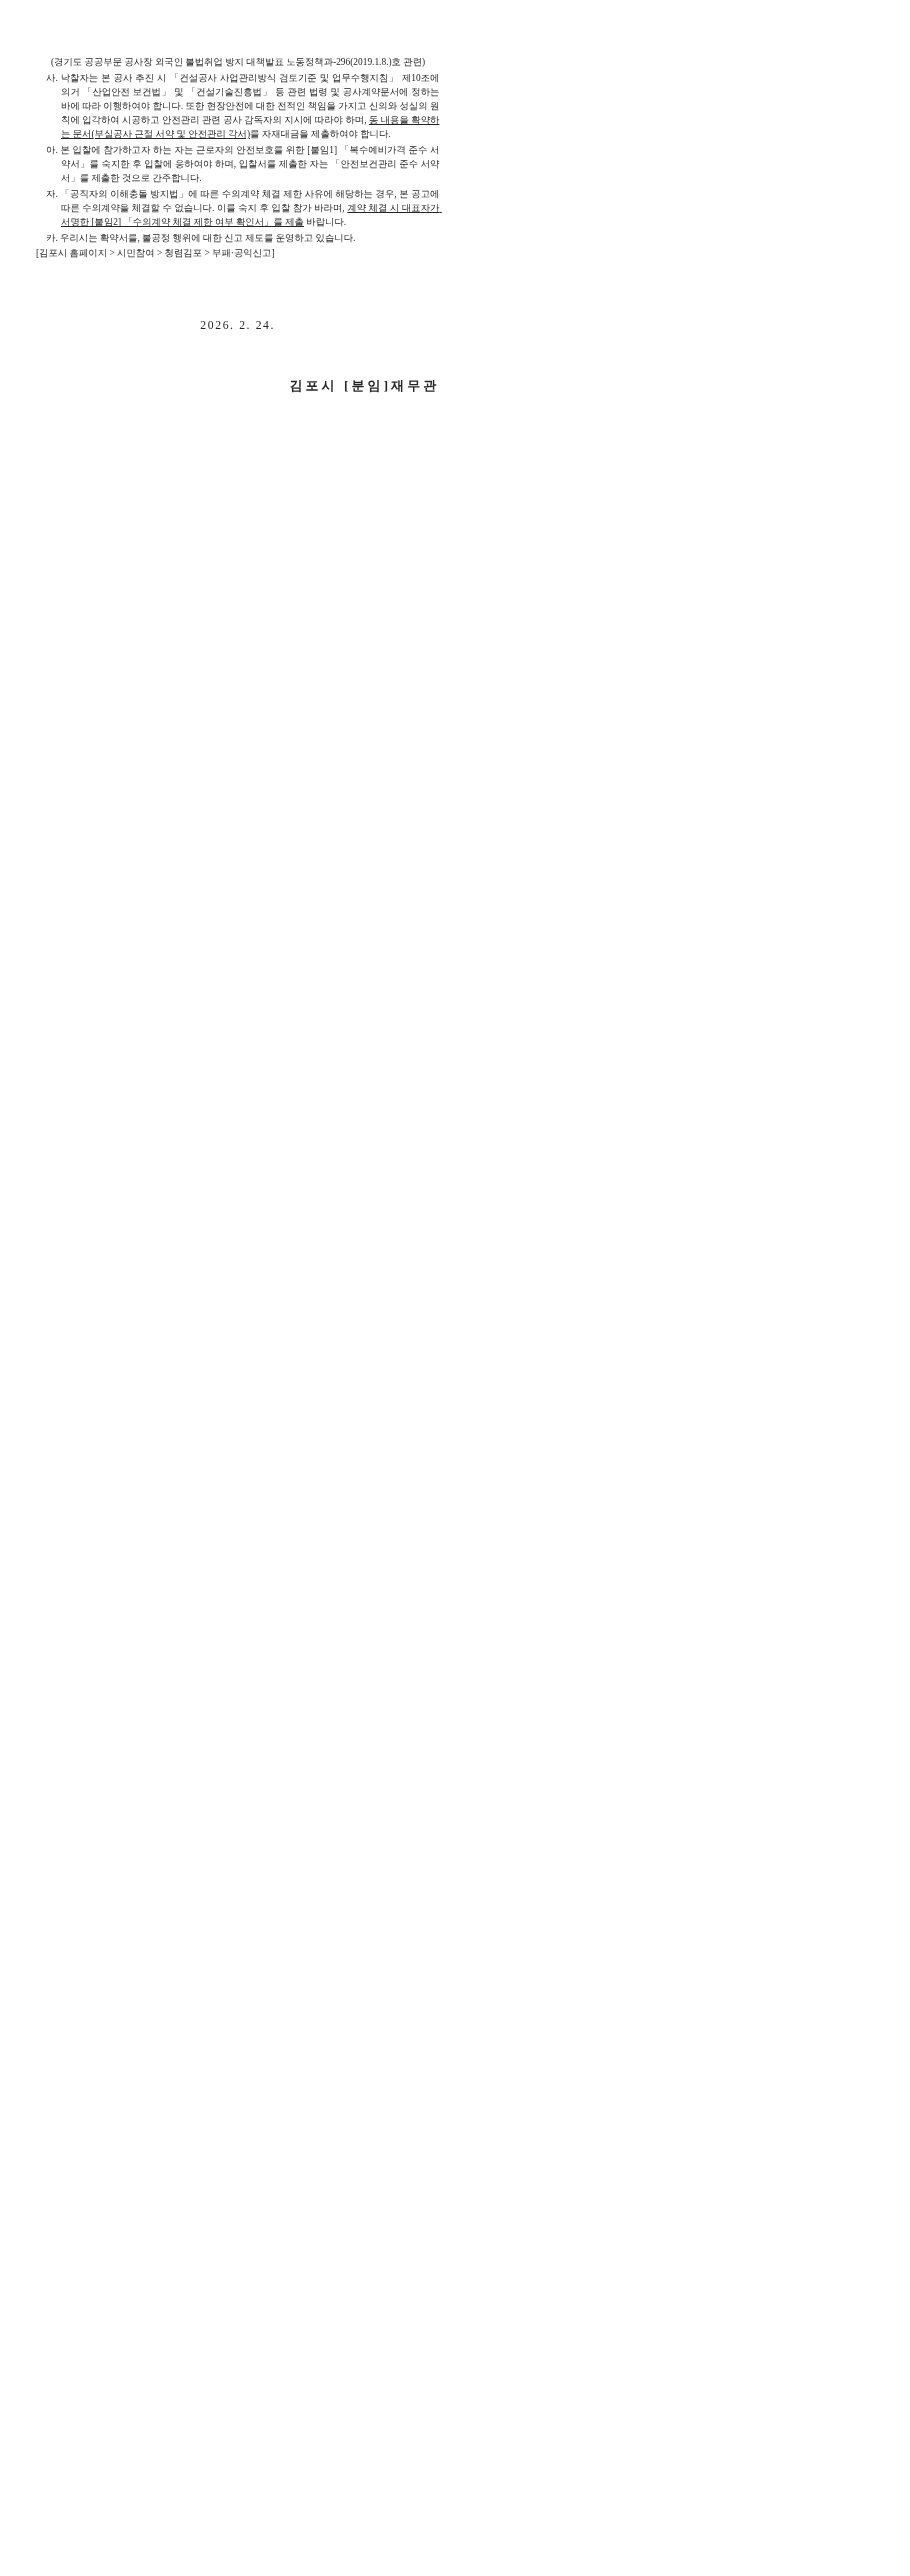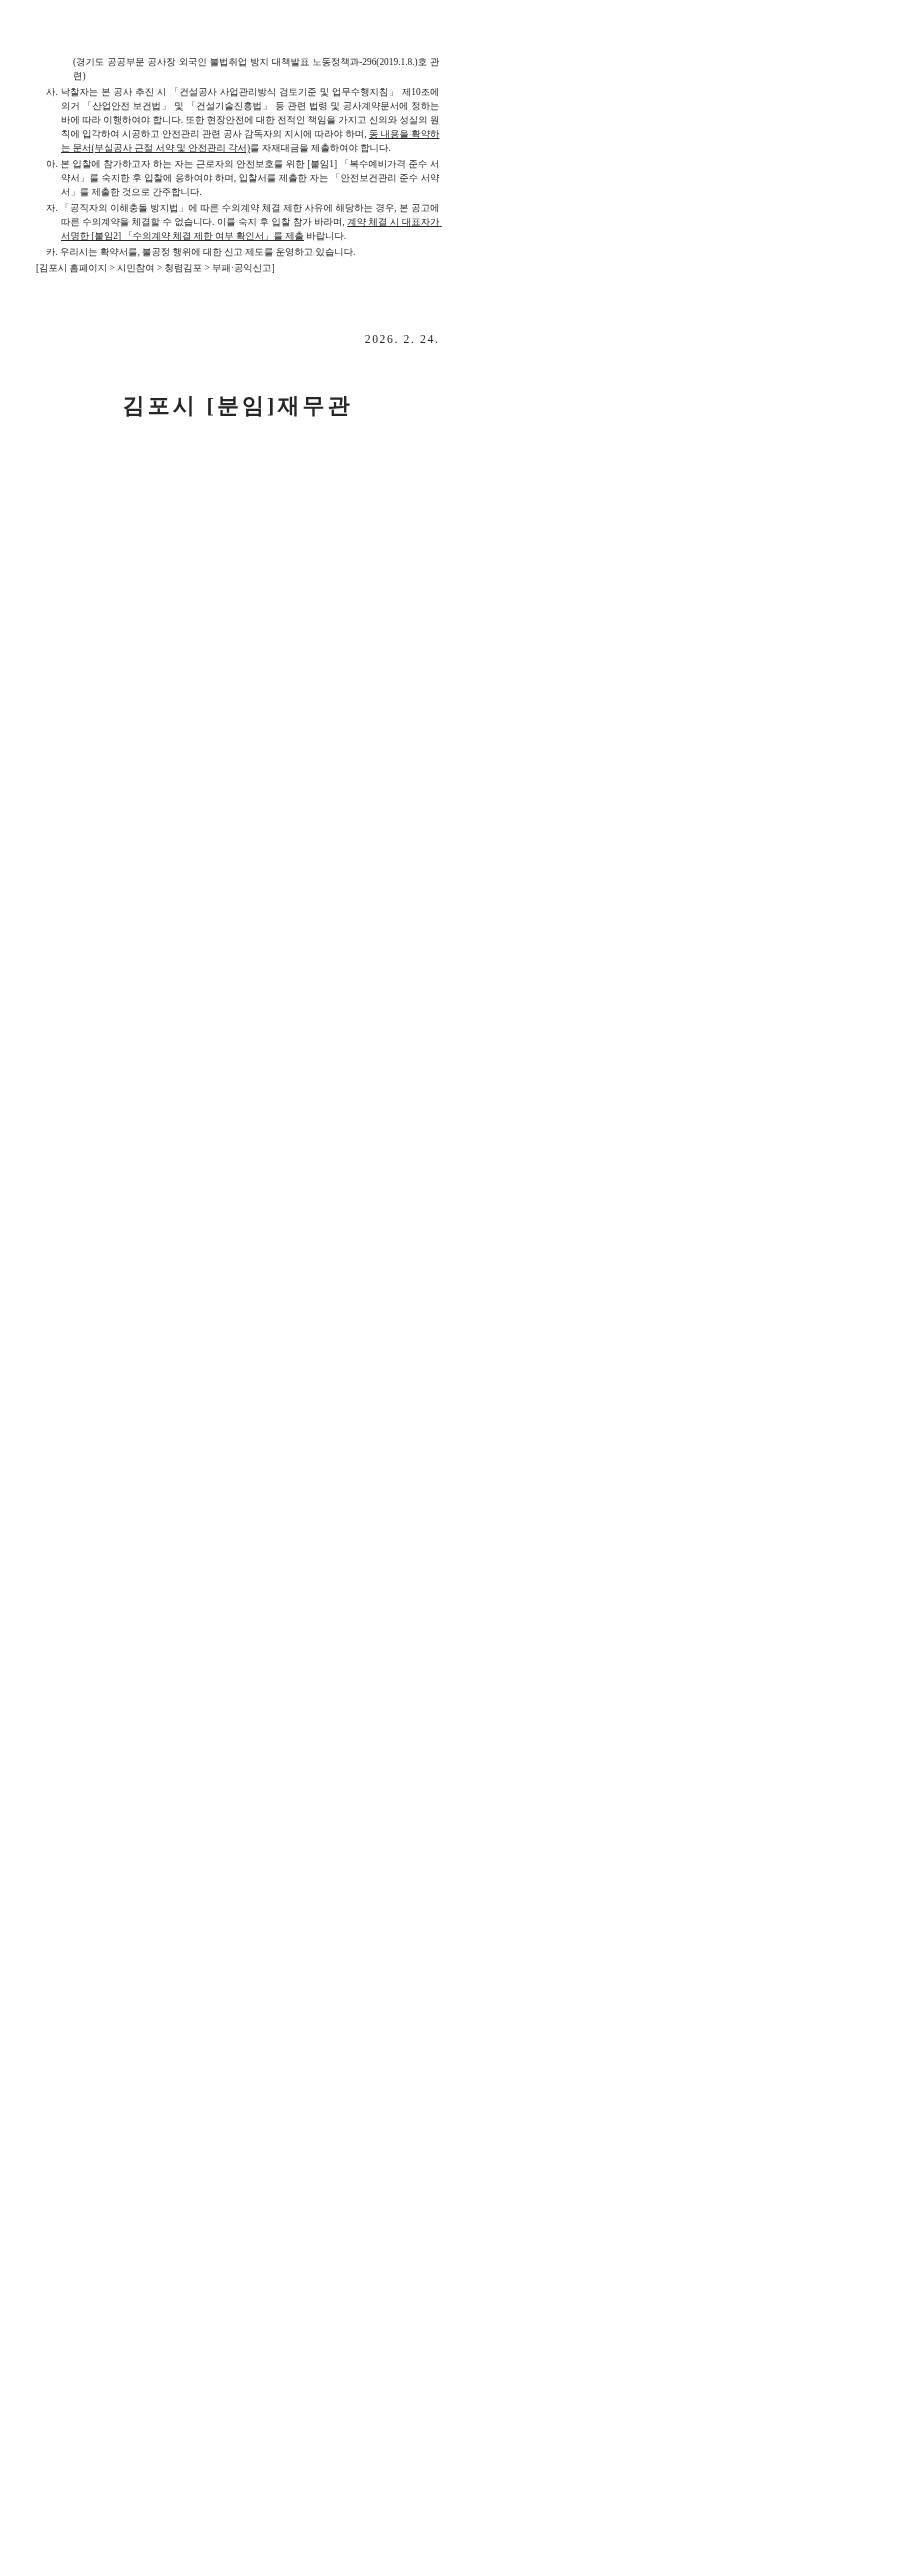--- a/index.html
+++ b/index.html
@@ -59,22 +59,22 @@
   .tbl td{padding:4.7px 1.6px}
   .smallth{font-size:8px;font-weight:700}
   .redov{position:absolute;border:1.6px solid #e01d1d;pointer-events:none}
   .unit{text-align:right;font-size:8.6px;margin:7.8px 3.1px 0}
   
   .creambox{border:0.8px dashed #c9a96b;background:#fdf4da;padding:7px 7.8px;margin:11px 0 3.1px;font-size:9.8px;line-height:1.65;text-align:justify}
   .cnote{width:fit-content;margin:6.2px auto 1.6px;background:#fdf3d0;color:#e01d1d;font-weight:700;font-size:9.8px;padding:1.6px 7.8px;text-align:center}
   .contactbox{width:fit-content;margin:20px auto 0;background:#fdf3d8;border:0.8px solid #ead9a9;padding:3.1px 9.4px;font-size:9.7px}
   .costnote{margin:4.7px 0 0 20px;line-height:1.5}
   .cont-top{margin-top:55px}
-  .date{font-size:11.7px;text-align:right;margin-top:58px;letter-spacing:1.6px}
-  .issuer{font-size:22px;font-weight:700;text-align:center;letter-spacing:3.1px;margin-top:45px}
+  .date{font-size:11.7px;text-align:center;margin-top:58px;letter-spacing:1.6px}
+  .issuer{font-size:13px;font-weight:700;text-align:right;letter-spacing:3.1px;margin-top:45px}
 </style>
 </head>
 <body>
 
 <div class="page pl" id="p1">
   <div class="logo">
     <span class="logo-tag">통하는</span>
     <span class="logo-seven">7</span>
     <span class="logo-zero">
         <i class="ring"></i>
@@ -335,21 +335,21 @@
   <div class="sec" style="margin-top:20px">11. 기타사항</div>
   <div class="para itm">가. 입찰참가자는 전자입찰유의서등 각종 입찰 및 계약조건을 입찰 전에 완전히 숙지하시고 입찰에 참여 바랍니다. 미숙지로 인한 책임은 입찰자에게 있습니다.</div>
   <div class="para itm"><span class="run">나. 계약자는 대금 청구 시마다 </span><span class="run blue u">공급가액의 1.5%의 경기도 지역개발공채</span><span class="run">를 소화하여야 합니다.</span></div>
   <div class="para itm"><span class="run">다. 계약자는 「</span><span class="run blue u">김포시 공사계약 특수조건 지침</span><span class="run">」 등에 따라 자재, 장비, 인력 고용 등에 관하여 </span><span class="run blue">김포시 </span><span class="run blue u">관내 업체 사용 및 관내거주자 우선 고용에 대해 적극 노력</span><span class="run">하여야 합니다.</span></div>
   <div class="para itm"><span class="run">라. 「지방계약법」 제31조의5 및 동법 시행령 제93조제1항에 따라 </span><span class="run u">'조세포탈 등을 한 자'로서 유죄판결이 확정된 날부터 2년이 지나지 아니한 자는 입찰에 참여할 수 없습니다.</span><span class="run"> 입찰자는 입찰 시 동법 시행령 제93조제1항에 해당하지 아니한다는 서약서를 제출하여야 하나 나라장터 시스템을 이용하여 전자입찰하는 경우, 전자입찰서에 서약서의 내용을 포함하고 있으므로 전자입찰서 제출로 서약서 제출을 갈음합니다.</span></div>
   <div class="para itm"><span class="run">마. 입찰참가 신청자는 </span><span class="run u">입찰, 적격심사, 계약체결시 필요한 관련서류가 부당한 방법으로 작성된 사실이 확인 될 경우 본 공사에 관한 모든 자격이 상실되며 관계 규정에 따른 불이익을 당하여도 어떠한 이의를 제기할 수 없습니다.</span></div>
   <div class="para itm"><span class="run">바. </span><span class="run u">본 공사는 불법체류 외국인 고용을 금지</span><span class="run">하며 공사감독관의 요구 시 외국인근로자에 대한 고용허가서(E-9) 또는 특례고용 외국인근로자(H-2) 근로개시 신고서를 제출하여야 합니다.</span></div>
 </div>
 
 <div class="page pr" id="p8">
-  <div class="para cont-top" style="margin-left:37px">(경기도 공공부문 공사장 외국인 불법취업 방지 대책발표 노동정책과-296(2019.1.8.)호 관련)</div>
+  <div class="para cont-top" style="margin-left:15px">(경기도 공공부문 공사장 외국인 불법취업 방지 대책발표 노동정책과-296(2019.1.8.)호 관련)</div>
   <div class="para itm"><span class="run">사. 낙찰자는 본 공사 추진 시 「건설공사 사업관리방식 검토기준 및 업무수행지침」 제10조에 의거 「산업안전 보건법」 및 「건설기술진흥법」 등 관련 법령 및 공사계약문서에 정하는 바에 따라 이행하여야 합니다. 또한 현장안전에 대한 전적인 책임을 가지고 신의와 성실의 원칙에 입각하여 시공하고 안전관리 관련 공사 감독자의 지시에 따라야 하며, </span><span class="run u">동 내용을 확약하는 문서(부실공사 근절 서약 및 안전관리 각서)</span><span class="run">를 자재대금을 제출하여야 합니다.</span></div>
   <div class="para itm">아. 본 입찰에 참가하고자 하는 자는 근로자의 안전보호를 위한 [붙임1] 「복수예비가격 준수 서약서」를 숙지한 후 입찰에 응하여야 하며, 입찰서를 제출한 자는 「안전보건관리 준수 서약서」를 제출한 것으로 간주합니다.</div>
   <div class="para itm"><span class="run">자. 「공직자의 이해충돌 방지법」에 따른 수의계약 체결 제한 사유에 해당하는 경우, 본 공고에 따른 수의계약을 체결할 수 없습니다. 이를 숙지 후 입찰 참가 바라며, </span><span class="run u">계약 체결 시 대표자가 서명한 [붙임2] 「수의계약 체결 제한 여부 확인서」를 제출</span><span class="run"> 바랍니다.</span></div>
   <div class="para itm">카. 우리시는 확약서를, 불공정 행위에 대한 신고 제도를 운영하고 있습니다.</div>
   <div class="para" style="">[김포시 홈페이지 &gt; 시민참여 &gt; 청렴김포 &gt; 부패·공익신고]</div>
   <div class="date">2026. 2. 24.</div>
   <div class="issuer">김포시 [분임]재무관</div>
 </div>
 
 

